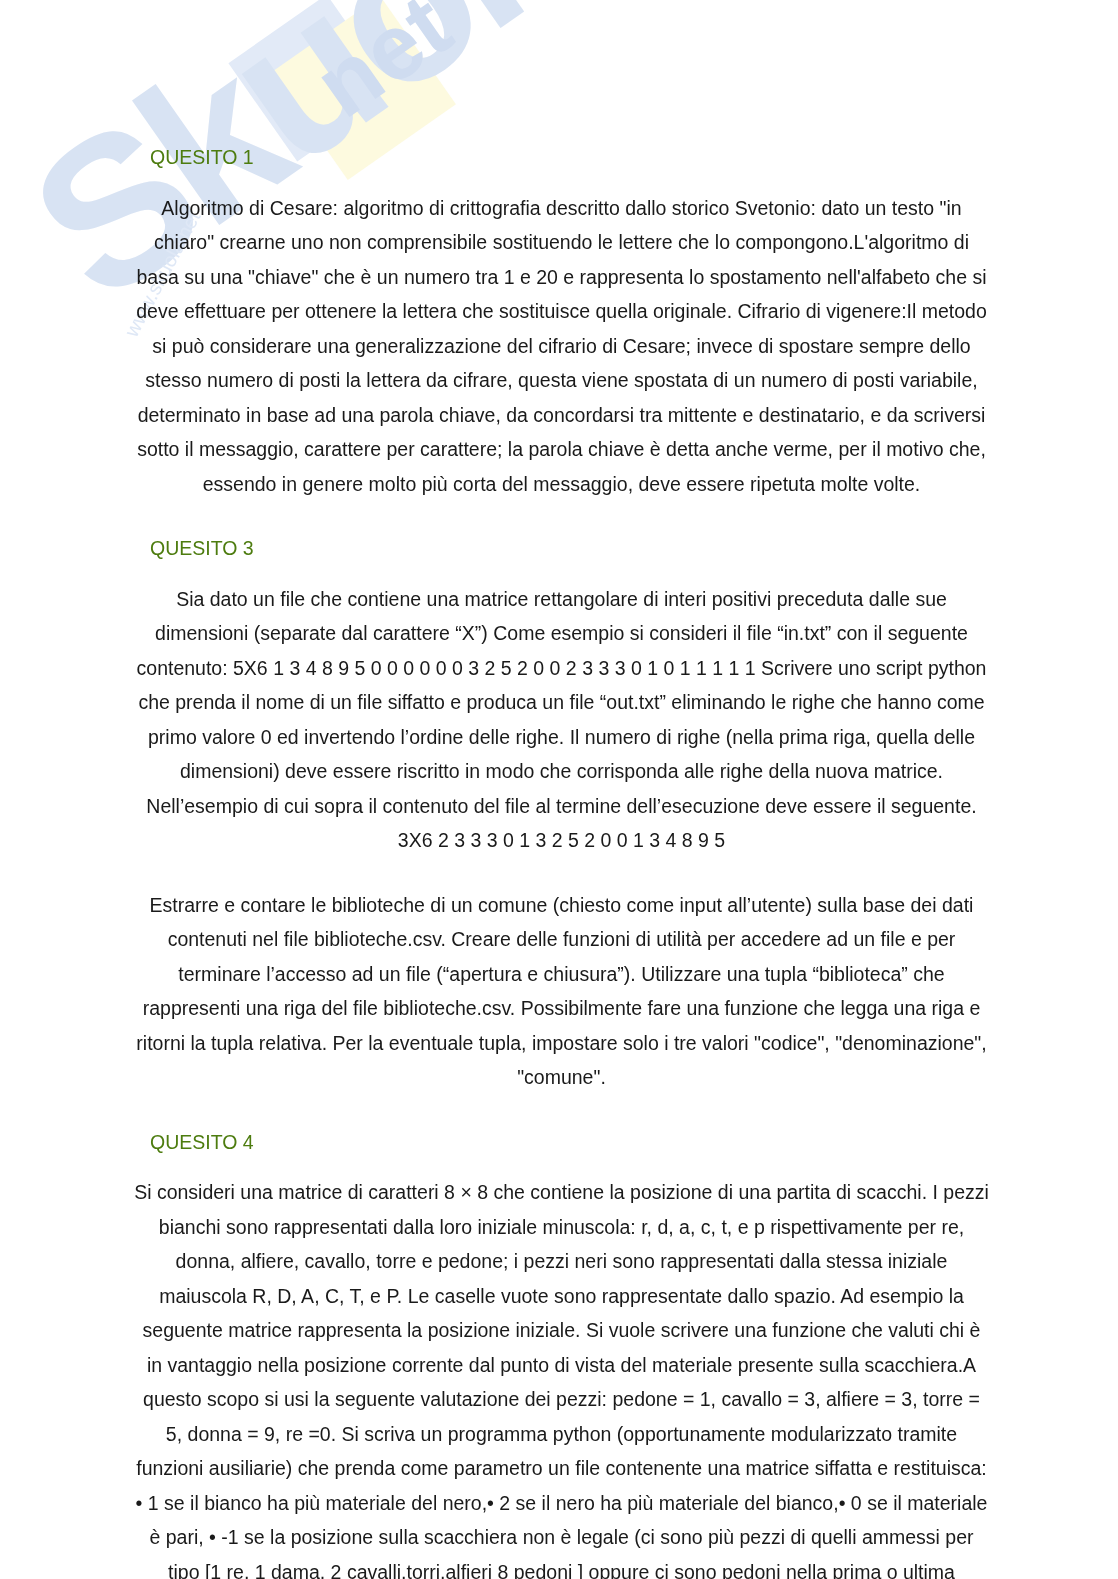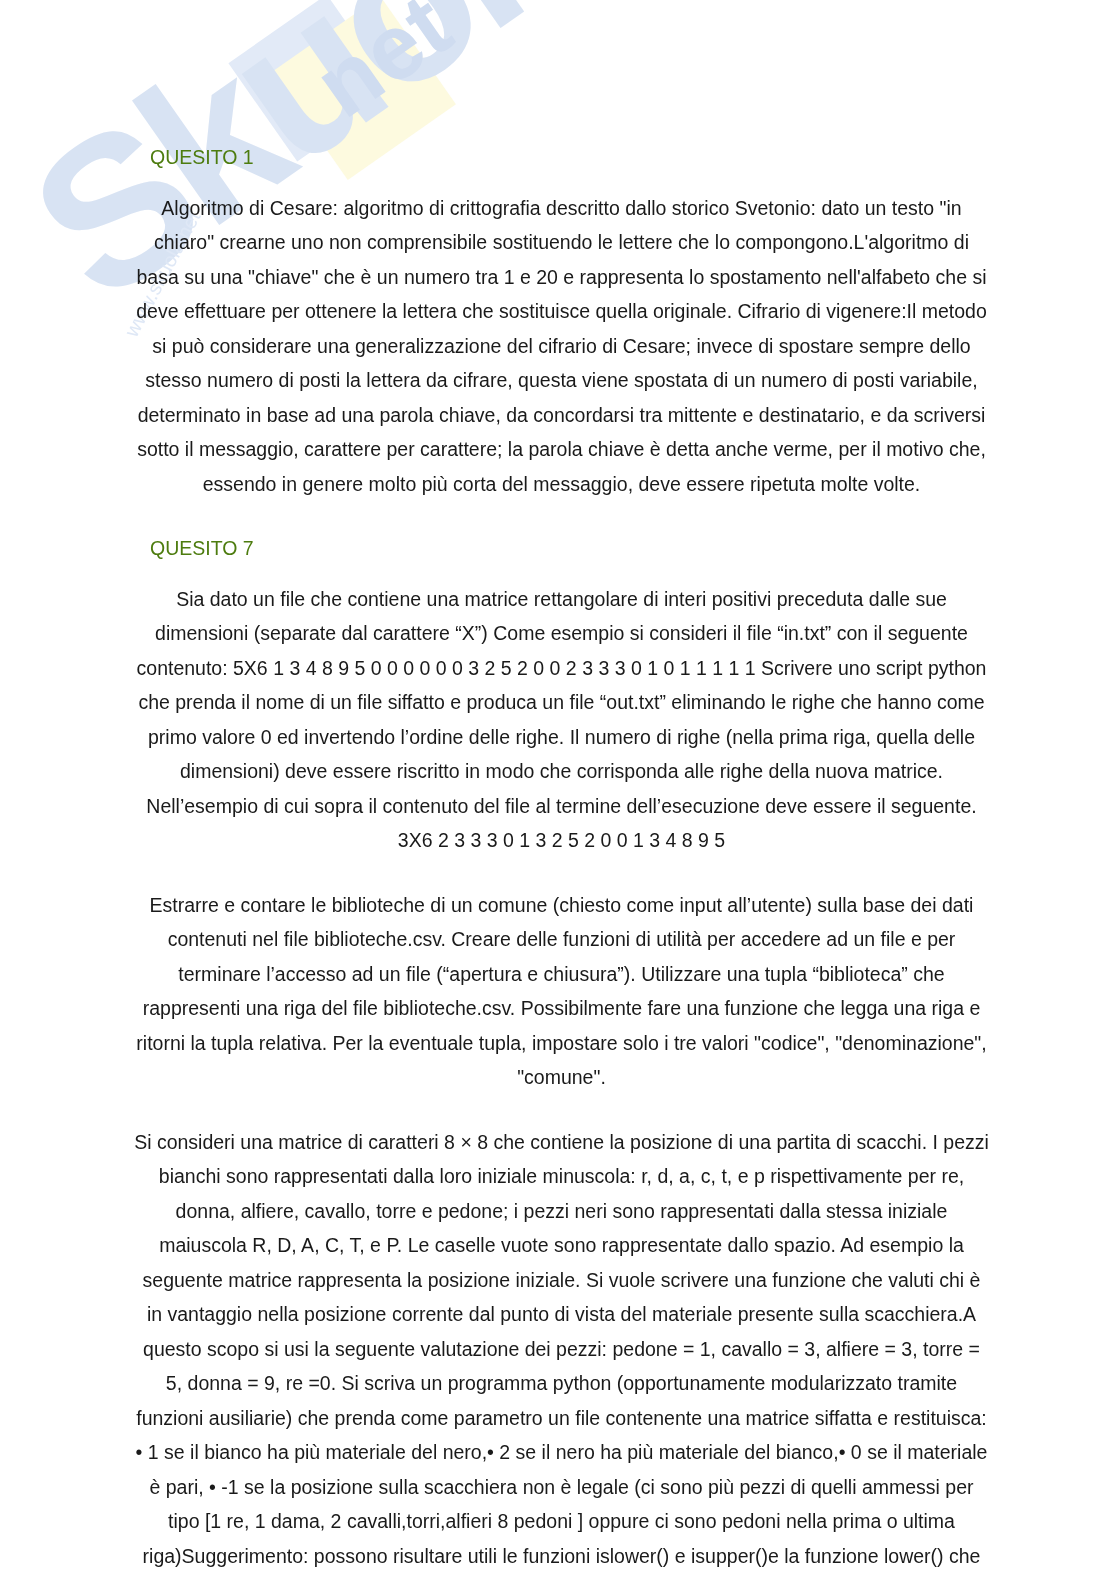--- a/index.html
+++ b/index.html
@@ -123,26 +123,27 @@
   </div>
 
   <div class="content">
 
     <div class="block">
       <p class="q-title">QUESITO 1</p>
       <p class="q-body">Algoritmo di Cesare: algoritmo di crittografia descritto dallo storico Svetonio: dato un testo "in chiaro" crearne uno non comprensibile sostituendo le lettere che lo compongono.L'algoritmo di basa su una "chiave" che è un numero tra 1 e 20 e rappresenta lo spostamento nell'alfabeto che si deve effettuare per ottenere la lettera che sostituisce quella originale. Cifrario di vigenere:Il metodo si può considerare una generalizzazione del cifrario di Cesare; invece di spostare sempre dello stesso numero di posti la lettera da cifrare, questa viene spostata di un numero di posti variabile, determinato in base ad una parola chiave, da concordarsi tra mittente e destinatario, e da scriversi sotto il messaggio, carattere per carattere; la parola chiave è detta anche verme, per il motivo che, essendo in genere molto più corta del messaggio, deve essere ripetuta molte volte.</p>
     </div>
 
     <div class="block">
-      <p class="q-title">QUESITO 7</p>
+      <p class="q-title">QUESITO 3</p>
       <p class="q-body">Sia dato un file che contiene una matrice rettangolare di interi positivi  preceduta dalle sue dimensioni (separate dal carattere “X”) Come esempio si consideri il file “in.txt” con il seguente contenuto: 5X6 1 3 4 8 9 5 0 0 0 0 0 0 3 2 5 2 0 0 2 3 3 3 0 1 0 1 1 1 1 1 Scrivere uno script python che prenda il nome di un file siffatto e produca un file “out.txt” eliminando le righe che hanno come primo valore 0 ed invertendo l’ordine delle righe. Il numero di righe (nella prima riga, quella delle dimensioni) deve essere riscritto in modo che corrisponda alle righe della nuova matrice. Nell’esempio di cui sopra il contenuto del file al termine dell’esecuzione deve essere il seguente. 3X6 2 3 3 3 0 1 3 2 5 2 0 0 1 3 4 8 9 5</p>
     </div>
 
     <div class="block">
       <p class="q-body">Estrarre e contare le biblioteche di un comune (chiesto come input all’utente) sulla base dei dati contenuti nel file biblioteche.csv. Creare delle funzioni di utilità per accedere ad un file e per terminare l’accesso ad un file (“apertura e chiusura”). Utilizzare una tupla “biblioteca” che rappresenti una riga del file biblioteche.csv. Possibilmente fare una funzione che legga una riga e ritorni la tupla relativa. Per la eventuale tupla, impostare solo i tre valori "codice", "denominazione", "comune".</p>
     </div>
 
     <div class="block">
+      <p class="q-title">QUESITO 4</p>
       <p class="q-body">Si consideri una matrice di caratteri 8 × 8 che contiene la posizione di una partita di scacchi. I pezzi bianchi sono rappresentati dalla loro iniziale minuscola: r, d, a, c, t, e p rispettivamente per re, donna, alfiere, cavallo, torre e pedone; i pezzi neri sono rappresentati dalla stessa iniziale maiuscola R, D, A, C, T, e P. Le caselle vuote sono rappresentate dallo spazio. Ad esempio la seguente matrice rappresenta la posizione iniziale. Si vuole scrivere una funzione che valuti chi è in vantaggio nella posizione corrente dal punto di vista del materiale presente sulla scacchiera.A questo scopo si usi la seguente valutazione dei pezzi: pedone = 1, cavallo = 3, alfiere = 3, torre = 5, donna = 9, re =0. Si scriva un programma python (opportunamente modularizzato tramite funzioni ausiliarie) che prenda come parametro un file contenente una matrice siffatta e restituisca: • 1 se il bianco ha più materiale del nero,• 2 se il nero ha più materiale del bianco,• 0 se il materiale è pari, • -1 se la posizione sulla scacchiera non è legale (ci sono più pezzi di quelli ammessi per tipo [1 re, 1 dama, 2 cavalli,torri,alfieri 8 pedoni ] oppure ci sono pedoni nella prima o ultima riga)Suggerimento: possono risultare utili le funzioni islower() e isupper()e la funzione lower() che restituisce il carattere alfabetico minuscolo corrispondente al parametro maiuscolo (e restituisce il parametro stesso negli altri casi).</p>
     </div>
 
   </div>
 </div>
 
 </body></html>

